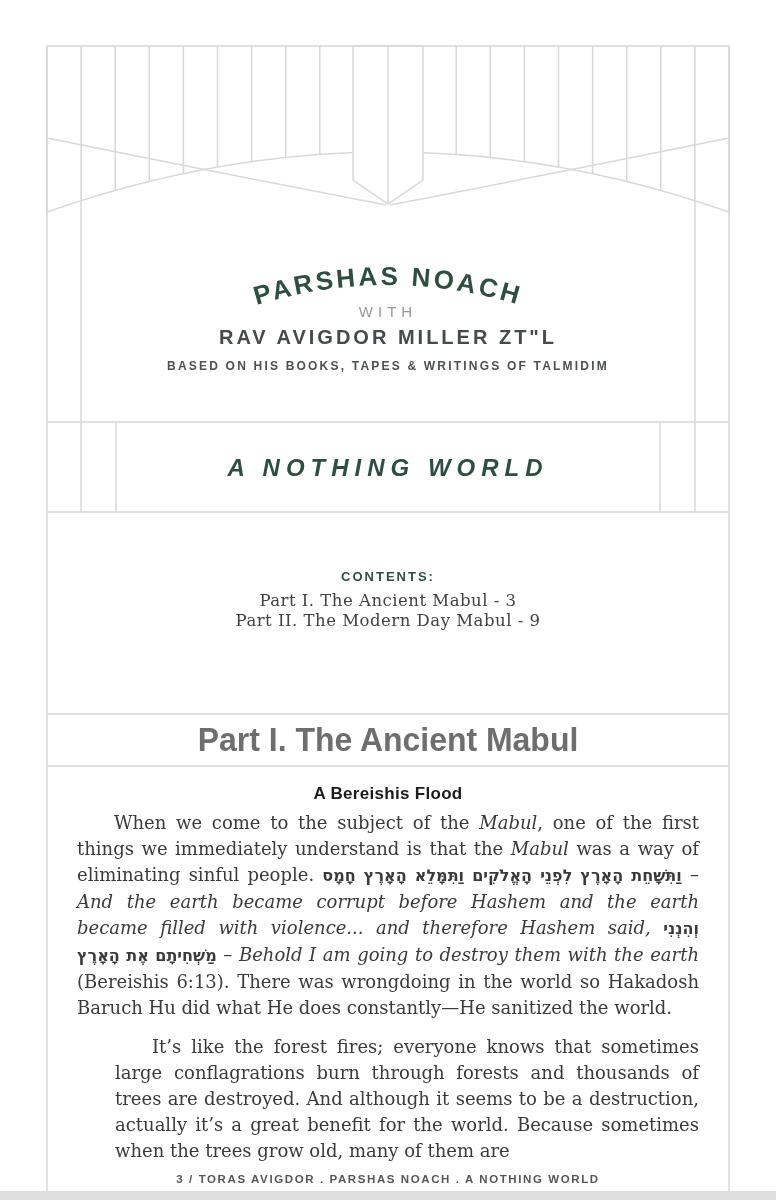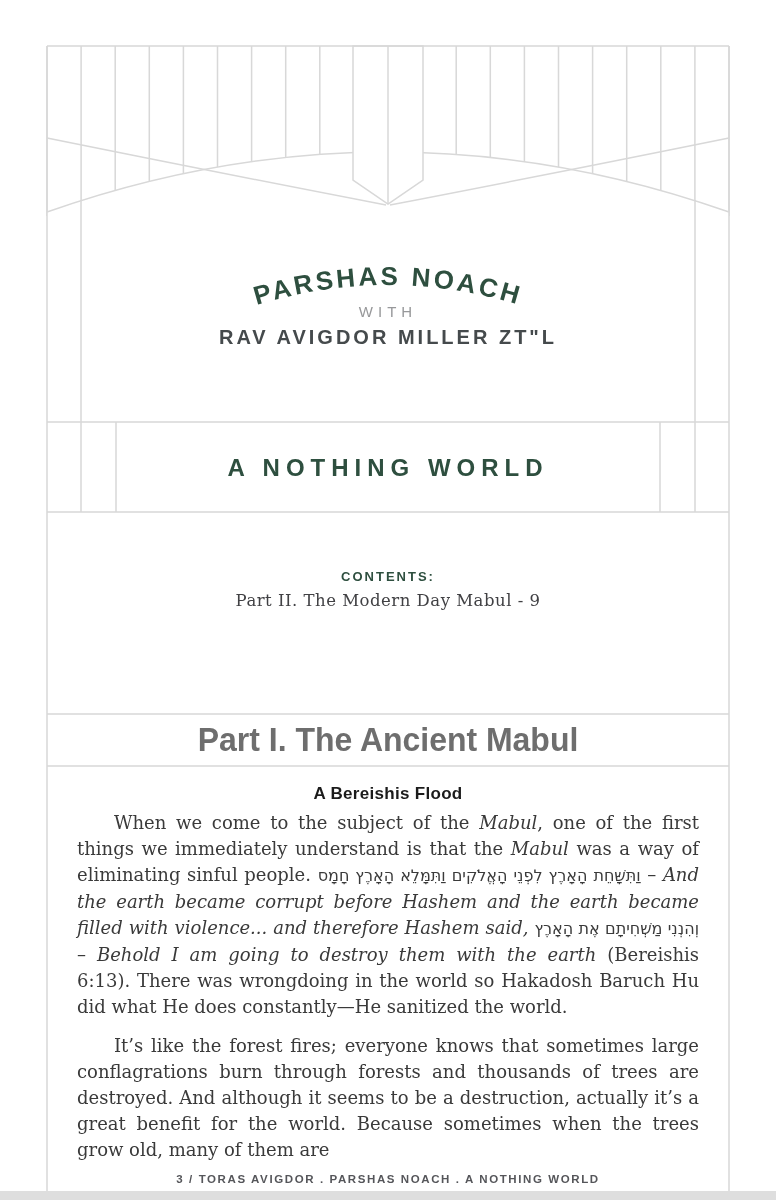--- a/index.html
+++ b/index.html
@@ -27,21 +27,21 @@
   .author-name{
     top:326px;
     font-size:20px;font-weight:700;letter-spacing:3px;color:#454a4c;
   }
   .tagline{
     top:359px;
     font-size:12px;font-weight:700;letter-spacing:2.2px;color:#4c504e;
   }
   .issue-title{
     top:454px;
-    font-size:24px;font-weight:700;letter-spacing:6px;color:#2e4f3f;
+    font-size:24px;font-weight:700;letter-spacing:6px;color:#2e4f3f;font-style:italic;
   }
   .contents-heading{
     top:569px;
     font-size:13px;font-weight:700;letter-spacing:2px;color:#2e4f3f;
   }
   .contents-list{
     top:591px;
     font-family:"DejaVu Serif", serif;
     font-size:16.5px;line-height:20px;color:#414144;letter-spacing:0.5px;
   }
@@ -54,25 +54,25 @@
     top:784px;
     font-size:17px;font-weight:700;color:#1b1b1b;letter-spacing:0.3px;
   }
   .body-text{
     position:absolute;left:77px;right:77px;top:810px;
     font-family:"DejaVu Serif", serif;
     font-size:18px;line-height:26px;color:#3a3a3a;
     text-align:justify;
   }
   .body-text p{margin:0;text-indent:37px;}
-  .body-text p + p{margin-top:13px;}
+  .body-text p + p{margin-top:13px;margin-left:38px;}
   .it{font-style:italic;margin-top:48px;}
   .heb{
     font-family:"DejaVu Sans", sans-serif;
-    font-weight:400;font-size:16px;
+    font-weight:700;font-size:16px;
   }
   .page-footer{
     top:1173px;
     font-size:11.5px;font-weight:700;letter-spacing:1.6px;color:#55565a;
   }
   .bottom-strip{
     position:absolute;left:0;right:0;bottom:0;height:9px;background:#dedede;
   }
 </style>
 </head>
@@ -112,26 +112,28 @@
     </defs>
     <text class="arc-title-text">
       <textPath href="#arcTitlePath" startOffset="50%" text-anchor="middle">PARSHAS NOACH</textPath>
     </text>
   </svg>
 
   <div class="abs with-label">WITH</div>
 
   <div class="abs author-name">RAV AVIGDOR MILLER ZT"L</div>
 
+  <div class="abs tagline">BASED ON HIS BOOKS, TAPES &amp; WRITINGS OF TALMIDIM</div>
 
   <div class="abs issue-title">A NOTHING WORLD</div>
 
   <div class="abs contents-heading">CONTENTS:</div>
 
   <div class="abs contents-list">
+    <div>Part I. The Ancient Mabul - 3</div>
     <div>Part II. The Modern Day Mabul - 9</div>
   </div>
 
   <div class="abs section-title">Part I. The Ancient Mabul</div>
 
   <div class="abs section-subtitle">A Bereishis Flood</div>
 
   <div class="body-text">
     <p><span>When we come to the subject of the </span><span class="it">Mabul</span><span>, one of the first things we immediately understand is that the </span><span class="it">Mabul</span><span> was a way of eliminating sinful people. </span><span class="heb" dir="rtl">וַתִּשָּׁחֵת הָאָרֶץ לִפְנֵי הָאֱלֹקִים וַתִּמָּלֵא הָאָרֶץ חָמָס</span><span> – </span><span class="it">And the earth became corrupt before Hashem and the earth became filled with violence... and therefore Hashem said,</span><span> </span><span class="heb" dir="rtl">וְהִנְנִי מַשְׁחִיתָם אֶת הָאָרֶץ</span><span> – </span><span class="it">Behold I am going to destroy them with the earth</span><span> (Bereishis 6:13). There was wrongdoing in the world so Hakadosh Baruch Hu did what He does constantly—He sanitized the world.</span></p>
     <p><span>It’s like the forest fires; everyone knows that sometimes large conflagrations burn through forests and thousands of trees are destroyed. And although it seems to be a destruction, actually it’s a great benefit for the world. Because sometimes when the trees grow old, many of them are</span></p>

